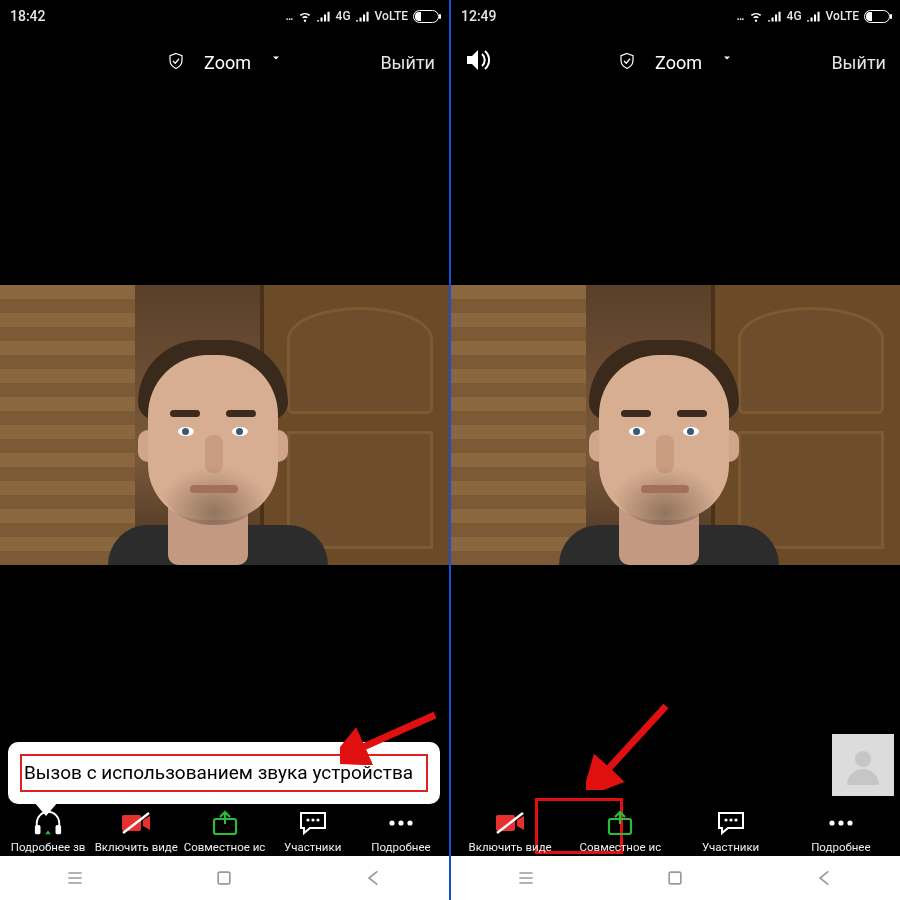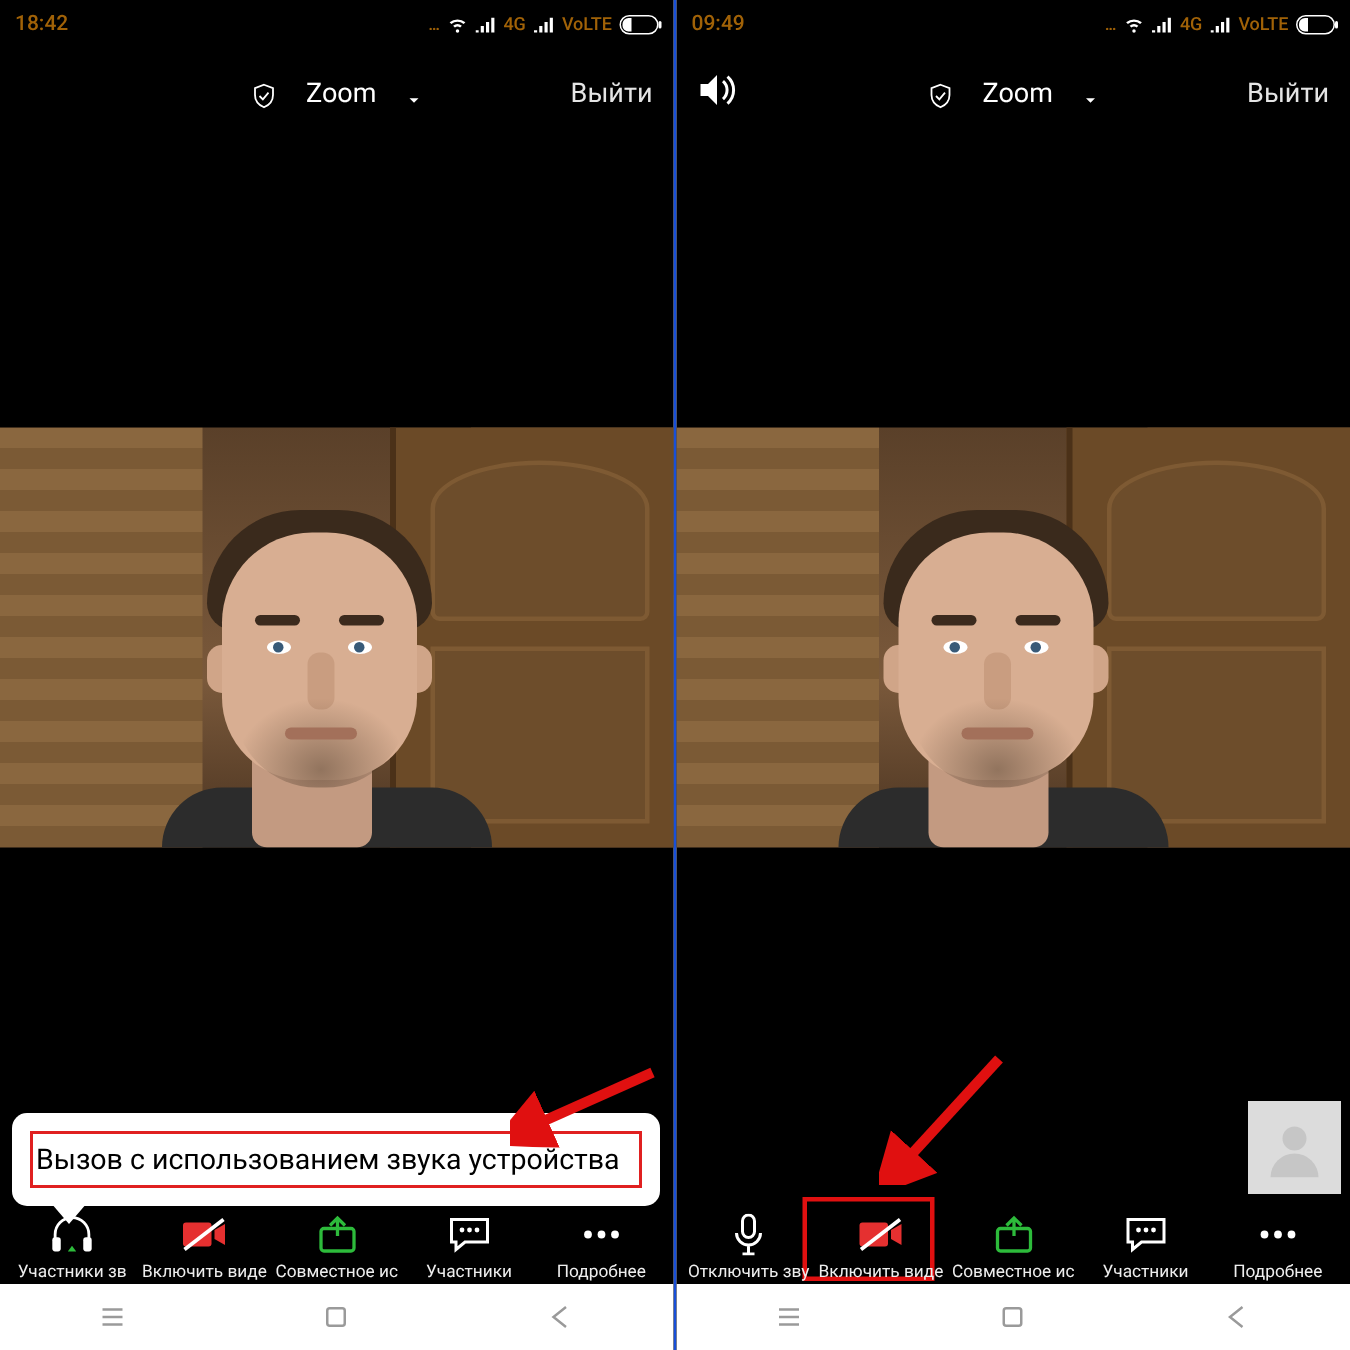--- a/index.html
+++ b/index.html
@@ -22,21 +22,21 @@
     background: #184fd8;
   }
   
   .statusbar {
     height: 32px;
     display: flex; align-items: center;
     justify-content: space-between;
     padding: 0 10px;
     font-size: 14px;
     font-weight: 500;
-    color: #a16207;
+    color: #e5e5e5;
   }
   .status-right { display: flex; align-items: center; gap: 5px; font-size: 12px; }
   .status-icons { display: flex; align-items: center; gap: 3px; letter-spacing: -1px;}
   .battery {
     width: 26px; height: 13px;
     border: 1.4px solid #fff; border-radius: 7px;
     position: relative;
   }
   .battery::after {
     content:""; position:absolute; right:-3px; top:3px;
@@ -46,21 +46,21 @@
     content:""; position:absolute; left:1px; top:1px;
     width:6px; height:9px; background:#fff; border-radius:4px 0 0 4px;
   }
   
   .appheader {
     height: 60px;
     display: flex; align-items: center; justify-content: center;
     position: relative;
   }
   .zoom-pill {
-    display: flex; align-items: flex-end; gap: 19px;
+    display: flex; align-items: flex-start; gap: 19px;
     font-size: 18px; color:#fff;
   }
   .leave {
     position: absolute; right: 14px;
     color: #e5e5e5; font-size: 18px;
   }
   .speaker {
     position: absolute; left: 14px;
   }
   
@@ -235,21 +235,21 @@
   <div class="toolbar">
     <div class="tb-item">
       <span class="tb-icon">
         <svg width="30" height="28" viewBox="0 0 32 28">
             <path fill="none" stroke="#fff" stroke-width="2" d="M4 18v-4a12 12 0 0124 0v4"></path>
             <rect x="2" y="16" width="6" height="10" rx="2" fill="#fff"></rect>
             <rect x="24" y="16" width="6" height="10" rx="2" fill="#fff"></rect>
             <path d="M13 26l3-4 3 4" fill="#2dbb3b"></path>
           </svg>
       </span>
-      <span>Участники зв</span>
+      <span>Подробнее зв</span>
     </div>
     <div class="tb-item">
       <span class="tb-icon">
         <svg width="32" height="26" viewBox="0 0 32 24">
             <rect x="2" y="4" width="19" height="16" rx="2" fill="#e53030"></rect>
             <path d="M23 9l7-4v14l-7-4z" fill="#e53030"></path>
             <line x1="3" y1="22" x2="29" y2="2" stroke="#fff" stroke-width="2.5"></line>
           </svg>
       </span>
       <span>Включить виде</span>
@@ -296,21 +296,21 @@
     <svg class="nav-key" viewBox="0 0 24 24">
         <path d="M16 4l-10 8 10 8" stroke="#9a9a9a" stroke-width="2" fill="none"></path>
       </svg>
   </div>
 </div>
 
 <div class="divider"></div>
 
 <div class="phone">
   <div class="statusbar">
-    <span>09:49</span>
+    <span>12:49</span>
     <div class="status-right">
       <span class="status-icons">...</span>
       <svg width="14" height="14" viewBox="0 0 24 24">
           <path fill="#fff" d="M12 18a2 2 0 100 4 2 2 0 000-4zm-5-4l2 2a5 5 0 016 0l2-2a8 8 0 00-10 0zm-4-4l2 2a11 11 0 0114 0l2-2a14 14 0 00-18 0z"></path>
         </svg>
       <svg width="14" height="12" viewBox="0 0 20 16">
           <path fill="#fff" d="M0 14h3v2H0zM5 10h3v6H5zM10 6h3v10h-3zM15 2h3v14h-3z"></path>
         </svg>
       <span>4G</span>
       <svg width="14" height="12" viewBox="0 0 20 16">
@@ -376,29 +376,20 @@
         <marker id="ah2" markerWidth="10" markerHeight="10" refX="2" refY="3" orient="auto">
           <path d="M0 0L6 3L0 6z" fill="#e01010"></path>
         </marker>
       </defs>
     <line x1="80" y1="6" x2="14" y2="78" stroke="#e01010" stroke-width="7" marker-end="url(#ah2)"></line>
   </svg>
 
   <div class="toolbar">
     <div class="tb-item">
       <span class="tb-icon">
-        <svg width="22" height="28" viewBox="0 0 22 28">
-            <rect x="7" y="1" width="8" height="15" rx="4" fill="none" stroke="#fff" stroke-width="2"></rect>
-            <path d="M3 13a8 8 0 0016 0M11 21v6M7 27h8" fill="none" stroke="#fff" stroke-width="2"></path>
-          </svg>
-      </span>
-      <span>Отключить зву</span>
-    </div>
-    <div class="tb-item">
-      <span class="tb-icon">
         <svg width="32" height="26" viewBox="0 0 32 24">
             <rect x="2" y="4" width="19" height="16" rx="2" fill="#e53030"></rect>
             <path d="M23 9l7-4v14l-7-4z" fill="#e53030"></path>
             <line x1="3" y1="22" x2="29" y2="2" stroke="#fff" stroke-width="2.5"></line>
           </svg>
       </span>
       <span>Включить виде</span>
     </div>
     <div class="tb-item">
       <span class="tb-icon">

